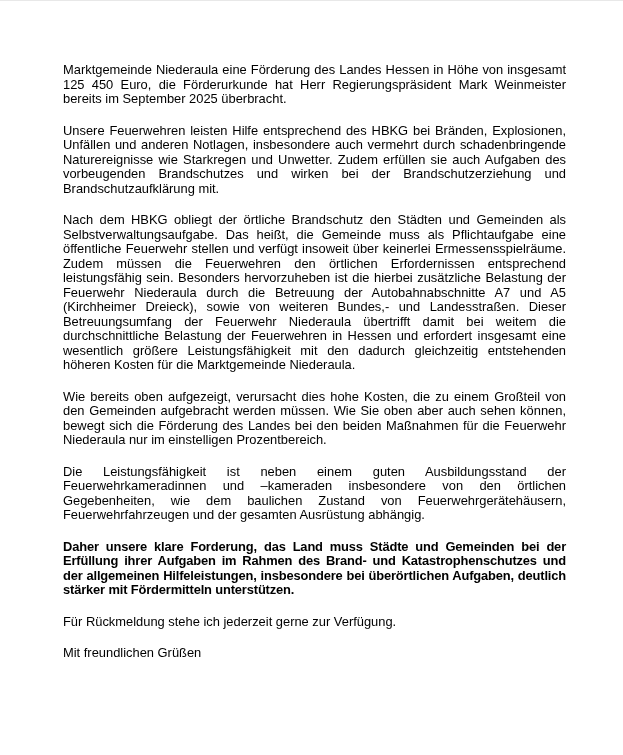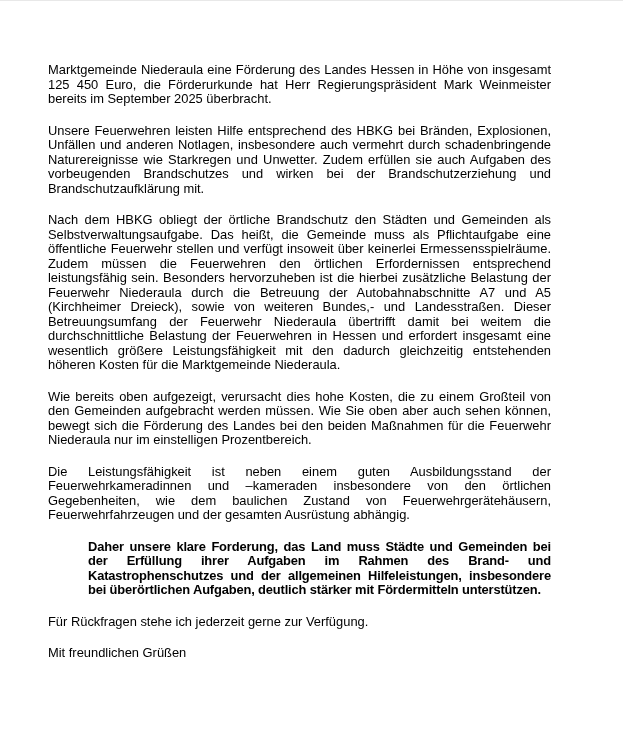--- a/index.html
+++ b/index.html
@@ -16,47 +16,46 @@
     color: #000000;
   }
   .top-edge {
     position: absolute;
     left: 0; top: 0;
     width: 623px; height: 1px;
     background: #e8e8e8;
   }
   .page {
     position: absolute;
-    left: 48px;
+    left: 63px;
     top: 63px;
     width: 503px;
   }
   .para {
     margin: 0 0 17px 0;
     font-size: 12.9px;
     line-height: 14.5px;
     text-align: justify;
     text-align-last: left;
   }
   .para.bold {
     font-weight: bold;
     letter-spacing: -0.15px;
-    margin-left: 40px;
   }
   .para.last {
     margin-bottom: 4px;
   }
 </style>
 </head>
 <body>
 
 <div class="top-edge"></div>
 
 <div class="page">
   <p class="para">Marktgemeinde Niederaula eine Förderung des Landes Hessen in Höhe von insgesamt 125 450 Euro, die Förderurkunde hat Herr Regierungspräsident Mark Weinmeister bereits im September 2025 überbracht.</p>
   <p class="para">Unsere Feuerwehren leisten Hilfe entsprechend des HBKG bei Bränden, Explosionen, Unfällen und anderen Notlagen, insbesondere auch vermehrt durch schadenbringende Naturereignisse wie Starkregen und Unwetter. Zudem erfüllen sie auch Aufgaben des vorbeugenden Brandschutzes und wirken bei der Brandschutzerziehung und Brandschutzaufklärung mit.</p>
   <p class="para">Nach dem HBKG obliegt der örtliche Brandschutz den Städten und Gemeinden als Selbstverwaltungsaufgabe. Das heißt, die Gemeinde muss als Pflichtaufgabe eine öffentliche Feuerwehr stellen und verfügt insoweit über keinerlei Ermessensspielräume. Zudem müssen die Feuerwehren den örtlichen Erfordernissen entsprechend leistungsfähig sein. Besonders hervorzuheben ist die hierbei zusätzliche Belastung der Feuerwehr Niederaula durch die Betreuung der Autobahnabschnitte A7 und A5 (Kirchheimer Dreieck), sowie von weiteren Bundes,- und Landesstraßen. Dieser Betreuungsumfang der Feuerwehr Niederaula übertrifft damit bei weitem die durchschnittliche Belastung der Feuerwehren in Hessen und erfordert  insgesamt eine wesentlich größere Leistungsfähigkeit mit den dadurch gleichzeitig entstehenden höheren Kosten für die Marktgemeinde Niederaula.</p>
   <p class="para">Wie bereits oben aufgezeigt, verursacht dies hohe Kosten, die zu einem Großteil von den Gemeinden aufgebracht werden müssen. Wie Sie oben aber auch sehen können, bewegt sich die Förderung des Landes bei den beiden Maßnahmen für die Feuerwehr Niederaula nur im einstelligen Prozentbereich.</p>
   <p class="para">Die Leistungsfähigkeit ist neben einem guten Ausbildungsstand der Feuerwehrkameradinnen und –kameraden insbesondere von den örtlichen Gegebenheiten, wie dem baulichen Zustand von Feuerwehrgerätehäusern, Feuerwehrfahrzeugen und der gesamten Ausrüstung abhängig.</p>
   <p class="para bold">Daher unsere klare Forderung, das Land muss Städte und Gemeinden bei der Erfüllung ihrer Aufgaben im Rahmen des Brand- und Katastrophenschutzes und der allgemeinen Hilfeleistungen, insbesondere bei überörtlichen Aufgaben, deutlich stärker mit Fördermitteln unterstützen.</p>
-  <p class="para">Für Rückfragen stehe ich jederzeit gerne zur Verfügung.</p>
+  <p class="para">Für Rückmeldung stehe ich jederzeit gerne zur Verfügung.</p>
   <p class="para last">Mit freundlichen Grüßen</p>
 </div>
 
 </body></html>

